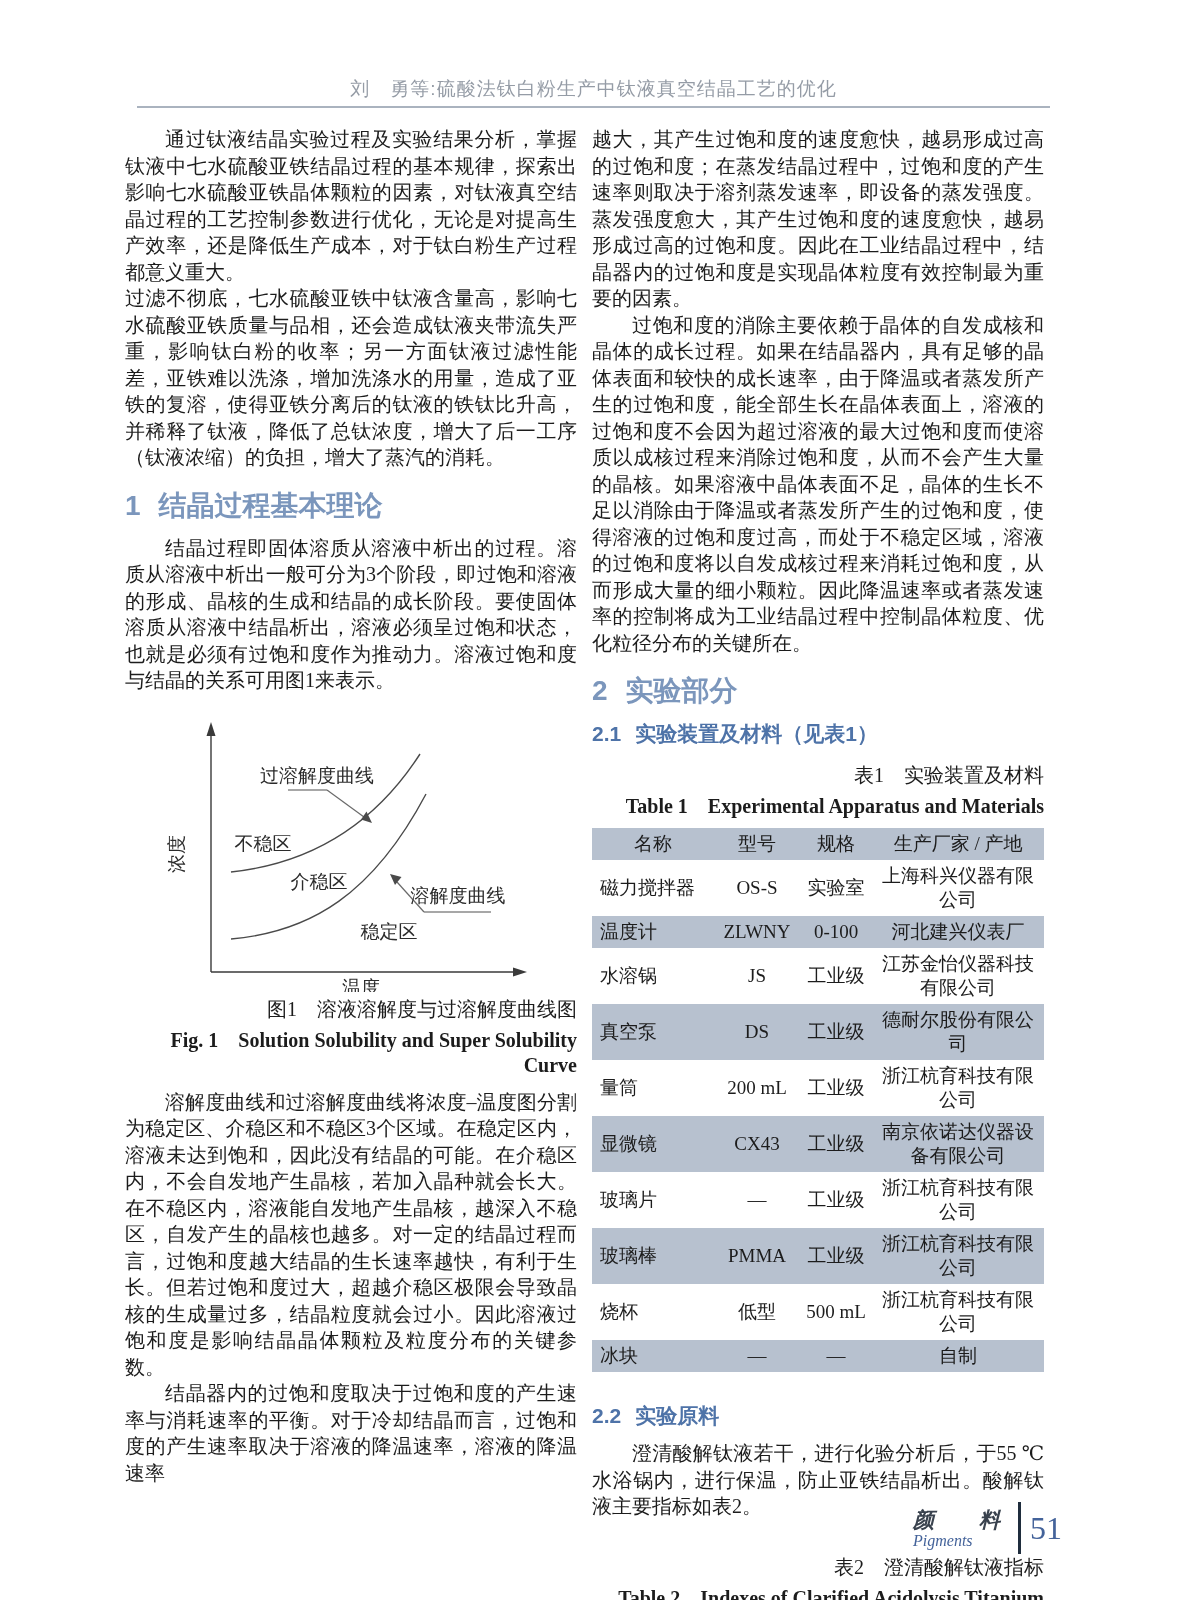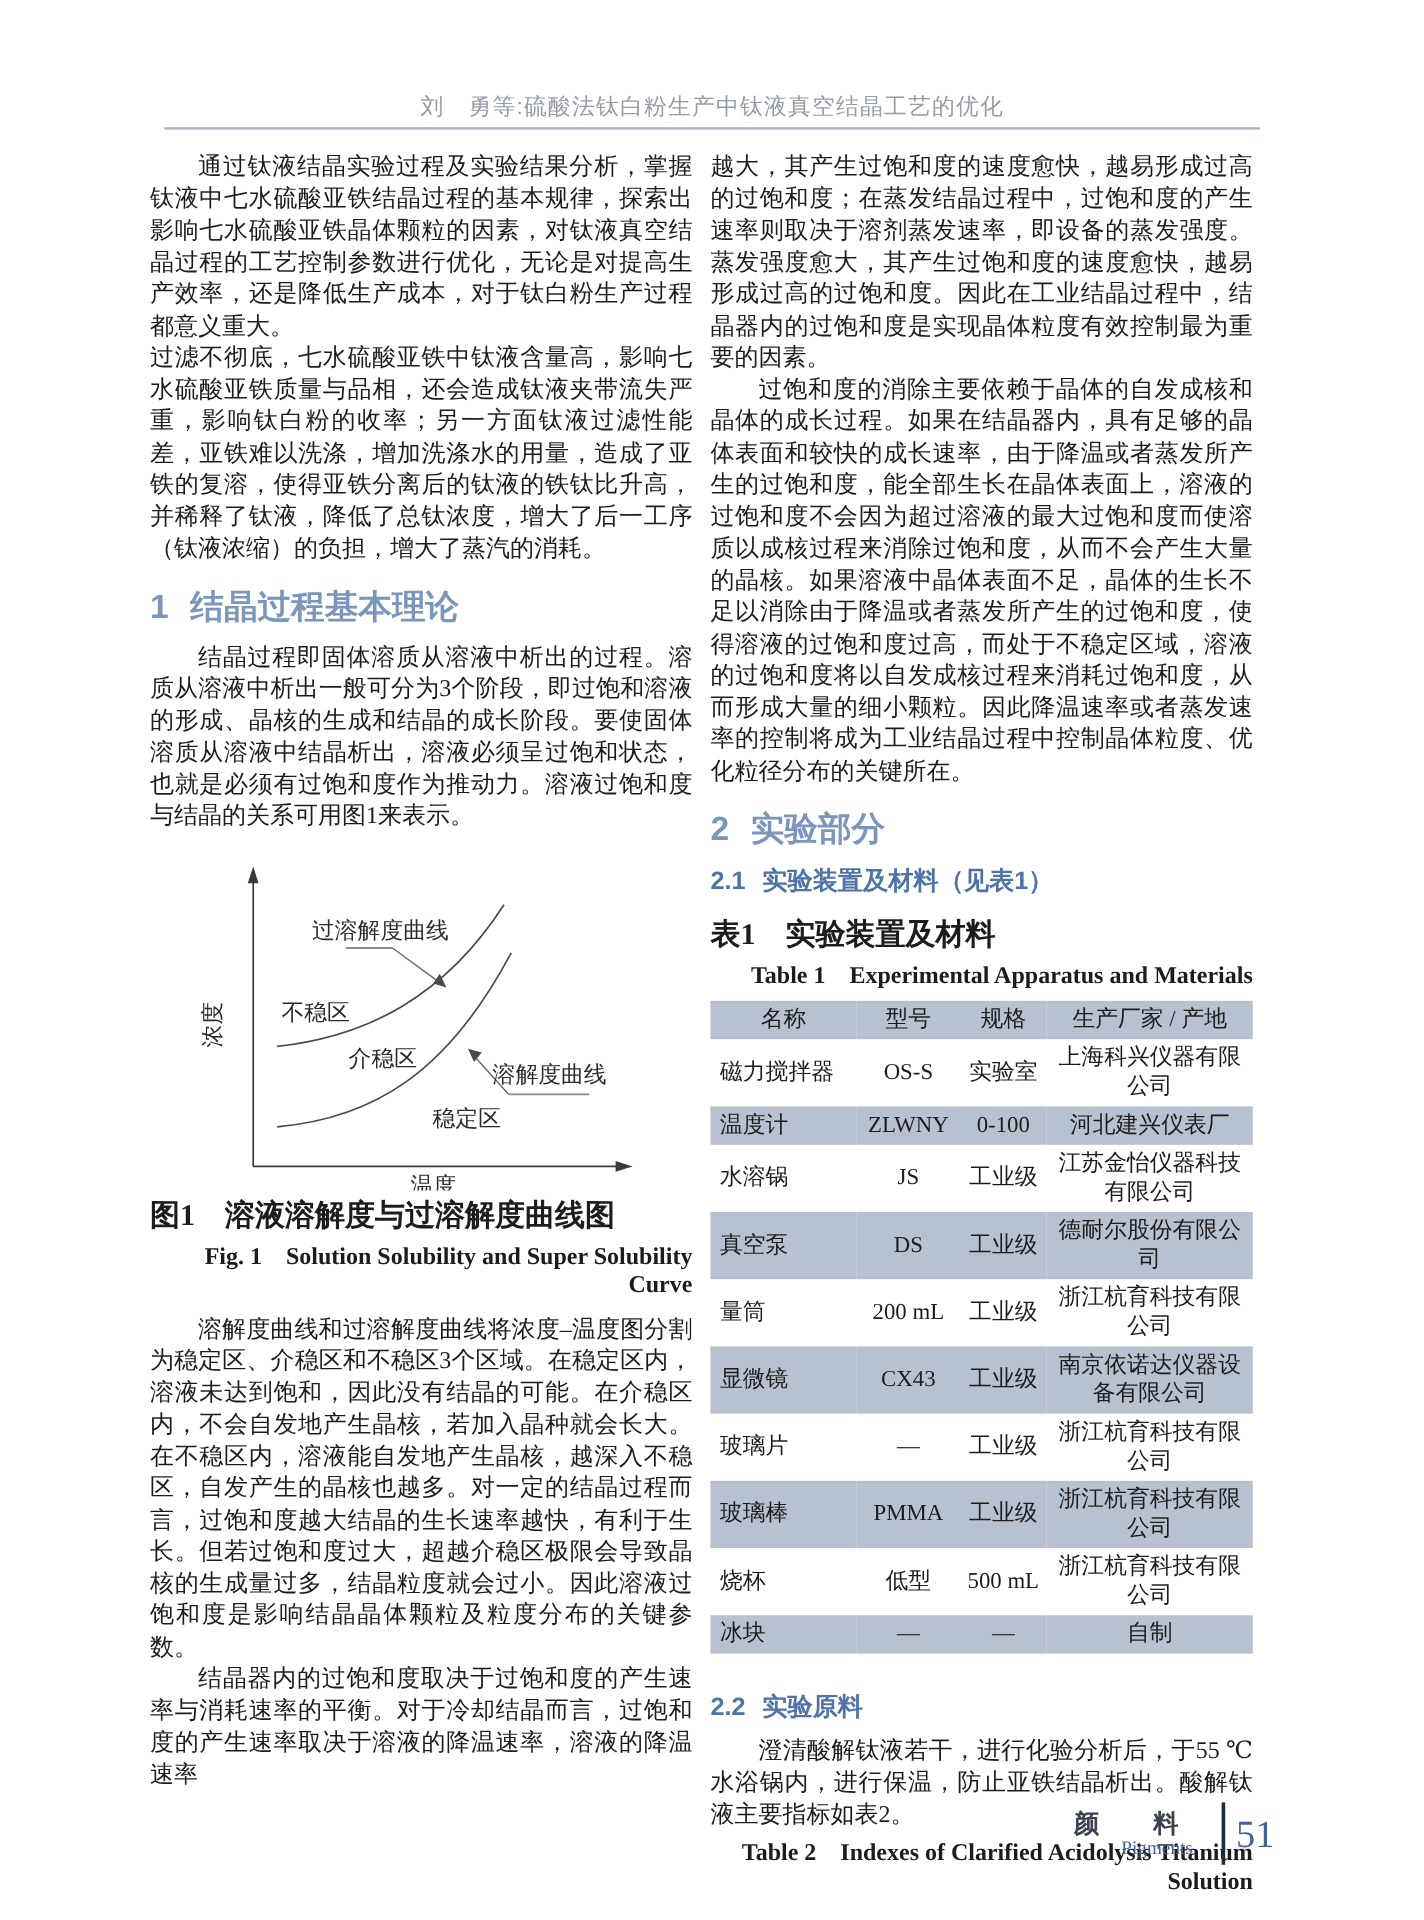--- a/index.html
+++ b/index.html
@@ -41,36 +41,36 @@
   }
   .sec-h1 .sec-num{margin-right:18px;}
   .sec-h2{
     font-family:"Liberation Sans",sans-serif;font-weight:bold;
     font-size:21px;color:var(--subheading-blue);margin:18px 0 10px 0;
   }
   .sec-h2 .sec-num{margin-right:14px;}
   .figure-wrap{margin:8px 0 0 0;}
   .figure-wrap svg{display:block;margin:0 auto;}
   .caption-cn{
-    text-align:left;font-weight:bold;font-size:25px;margin-top:4px;
+    text-align:right;font-weight:normal;font-size:20px;margin-top:4px;
   }
   .caption-en{
     text-align:right;font-weight:bold;font-size:20px;margin-top:4px;
     font-family:"Liberation Serif","DejaVu Serif",serif;
   }
   table{border-collapse:collapse;width:100%;margin-top:8px;font-size:19px;}
   th,td{padding:4px 4px;vertical-align:middle;text-align:center;line-height:24px;}
   table.tbl1 thead th{background:var(--stripe);font-weight:normal;}
   table.tbl1 tbody tr:nth-child(even) td{background:var(--stripe);}
   table.tbl1 td:first-child{text-align:left;padding-left:8px;}
   table.tbl1 th:first-child{text-align:center;}
   .footer{
     position:absolute;right:125px;bottom:46px;display:flex;align-items:center;
   }
-  .footer .journal{text-align:right;margin-right:24px;}
+  .footer .journal{text-align:left;margin-right:6px;font-style:italic;}
   .footer .journal-cn{
     font-family:"Liberation Sans",sans-serif;font-weight:bold;font-size:21px;
     letter-spacing:12px;color:#39424e;white-space:nowrap;
   }
   .footer .journal-en{
     font-size:16px;color:var(--footer-blue);margin-top:-2px;
   }
   .footer .vbar{width:3px;height:52px;background:var(--footer-dark);margin-right:9px;}
   .footer .pagenum{
     font-size:32px;color:var(--footer-blue);font-family:"Liberation Serif",serif;
@@ -227,20 +227,21 @@
       </tr>
     </tbody>
   </table>
 
   <div class="sec-h2" style="margin-top:30px">
     <span class="sec-num">2.2</span><span class="sec-title">实验原料</span>
   </div>
 
   <p class="body-par">澄清酸解钛液若干，进行化验分析后，于55 ℃水浴锅内，进行保温，防止亚铁结晶析出。酸解钛液主要指标如表2。</p>
 
+  <div class="caption-cn" style="margin-top:34px">表2　澄清酸解钛液指标</div>
   <div class="caption-en">Table 2　Indexes of Clarified Acidolysis Titanium Solution</div>
 
 </div>
 
 <div class="footer">
   <div class="journal">
     <div class="journal-cn">颜　料</div>
     <div class="journal-en">Pigments</div>
   </div>
   <div class="vbar"></div>

